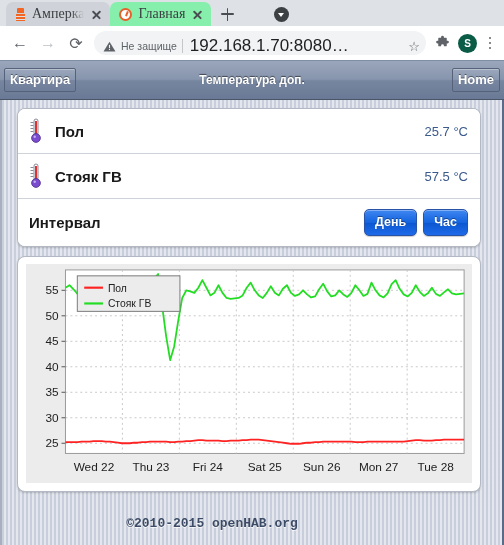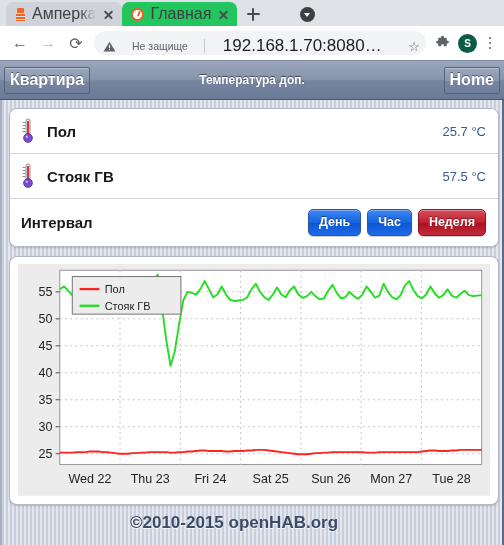--- a/index.html
+++ b/index.html
@@ -27,27 +27,28 @@
     align-items: center;
     gap: 6px;
     padding: 0 7px 0 9px;
     border-radius: 7px 7px 0 0;
     font-size: 11px;
     color: #3c4043;
     position: relative;
     max-width: 132px;
   }
   .tab.inactive { background: #cfd3d9; }
-  .tab.active { background: #22c55e; }
+  .tab.active { background: #86efac; }
   .tab-title {
     white-space: nowrap; overflow: hidden;
     text-overflow: clip;
     max-width: 74px;
-    font-size: 16px;
+    font-size: 14px;
     color: #3c4043;
+    font-family: Liberation Serif, serif;
   }
   .tab.inactive .tab-title {
     -webkit-mask-image: linear-gradient(to right,#000 74%,transparent 100%);
     mask-image: linear-gradient(to right,#000 74%,transparent 100%);
   }
   .favicon-amperka {
     width: 11px; height: 13px; flex: 0 0 auto;
     position: relative;
   }
   .favicon-amperka::before {
@@ -111,21 +112,21 @@
   .navbtn {
     width: 28px; height: 28px; flex: 0 0 auto;
     display: flex; align-items: center; justify-content: center;
     cursor: pointer; font-size: 16px; color: #5f6368;
   }
   .navbtn.disabled { color: #bdc1c6; }
   .omnibox {
     flex: 1 1 auto; height: 24px; margin: 0 5px 0 4px;
     background: #f1f3f4; border-radius: 12px;
     display: flex; align-items: center; padding: 6px 4px 0 9px;
-    gap: 16px; min-width: 0;
+    gap: 5px; min-width: 0;
   }
   .warn-icon {
     width: 13px; height: 13px; flex: 0 0 auto; position: relative;
   }
   .warn-icon svg { display: block; }
   .notsecure {
     font-size: 10.5px; color: #5f6368; white-space: nowrap;
     flex: 0 0 auto;
   }
   .omni-sep {
@@ -170,37 +171,38 @@
     background: linear-gradient(to bottom,#9aa6bb 0%,#8795ad 48%,#76869f 52%,#6a7a96 100%);
     border-top: 1px solid #7e8ca4;
     border-bottom: 1px solid #4a5568;
     display: flex; align-items: center; position: relative;
     padding: 0 4px;
   }
   .oh-btn {
     background: linear-gradient(to bottom,#9ba7bc 0%,#8897af 50%,#7886a1 51%,#6e7d99 100%);
     border: 1px solid #55627a;
     border-radius: 2px;
-    color: #ffffff; font-size: 16px; font-weight: bold;
+    color: #ffffff; font-size: 13px; font-weight: bold;
     padding: 4px 5px 5px 5px;
     text-shadow: 0 -1px 0 rgba(0,0,0,0.45);
     cursor: pointer; white-space: nowrap;
     box-shadow: inset 0 1px 0 rgba(255,255,255,0.30);
     line-height: 1;
   }
   .oh-title {
     position: absolute; left: 0; right: 0; text-align: center;
     color: #ffffff; font-size: 12px; font-weight: bold;
     text-shadow: 0 -1px 1px rgba(0,0,0,0.55);
     pointer-events: none;
   }
   .spacer { flex: 1 1 auto; }
 
   .content {
-    padding: 8px 5px 0 9px;
+    padding: 8px 23px 0 9px;
+    margin-left: 8px;
   }
   .card {
     background: #ffffff;
     border: 1px solid #b3b9c4;
     border-radius: 8px;
     overflow: hidden;
     box-shadow: 0 1px 2px rgba(0,0,0,0.18);
   }
   .row {
     display: flex; align-items: center;
@@ -243,24 +245,25 @@
     border: 1px solid #b3b9c4;
     border-radius: 8px;
     padding: 7px 8px 8px 8px;
     box-shadow: 0 1px 2px rgba(0,0,0,0.18);
   }
   .chart-wrap { width: 100%; }
   .chart-wrap svg { display: block; width: 100%; height: auto; }
 
   .oh-footer {
     position: absolute; left: 0; bottom: 0;
-    width: 468px; height: 44px;
+    width: 424px; height: 44px;
     display: flex; align-items: center; justify-content: center;
-    color: #3d4c66; font-size: 17px; font-weight: bold;
+    color: #3d4c66; font-size: 13px; font-weight: bold;
     text-shadow: 0 1px 0 rgba(255,255,255,0.75);
+    font-family: Liberation Mono, monospace;
   }
   .scroll-edge {
     position: absolute; top: 0; right: 0; width: 2px; height: 485px;
     background: #5b6a87;
   }
   .scroll-edge-l {
     position: absolute; top: 0; left: 0; width: 2px; height: 485px;
     background: #a8b0c0;
   }
 </style>
@@ -375,21 +378,20 @@
         </span>
         <span class="row-label">Стояк ГВ</span>
         <span class="row-value">57.5 °C</span>
       </div>
 
       <div class="row interval">
         <span class="row-label">Интервал</span>
         <span class="btn-group">
           <span class="ibtn">День</span>
           <span class="ibtn">Час</span>
-          <span class="ibtn active">Неделя</span>
         </span>
       </div>
     </div>
 
     <div class="chart-card">
       <div class="chart-wrap">
         <svg id="chart-svg" viewBox="0 0 452 222" preserveAspectRatio="none">
             <rect x="0" y="0" width="452" height="222" fill="#ececec"></rect>
             <rect x="40" y="6" width="404" height="186" fill="#ffffff" stroke="#9a9a9a" stroke-width="1"></rect>
             <line x1="40" y1="181.66666666666666" x2="444" y2="181.66666666666666" stroke="#c8c8c8" stroke-width="1" stroke-dasharray="2,3"></line>

